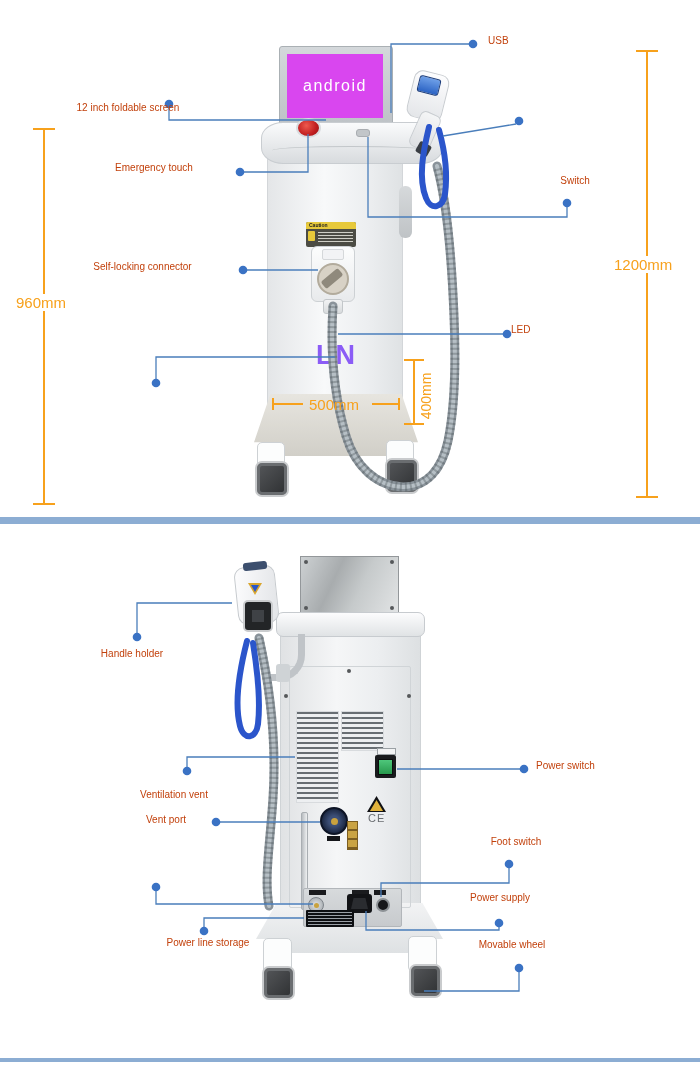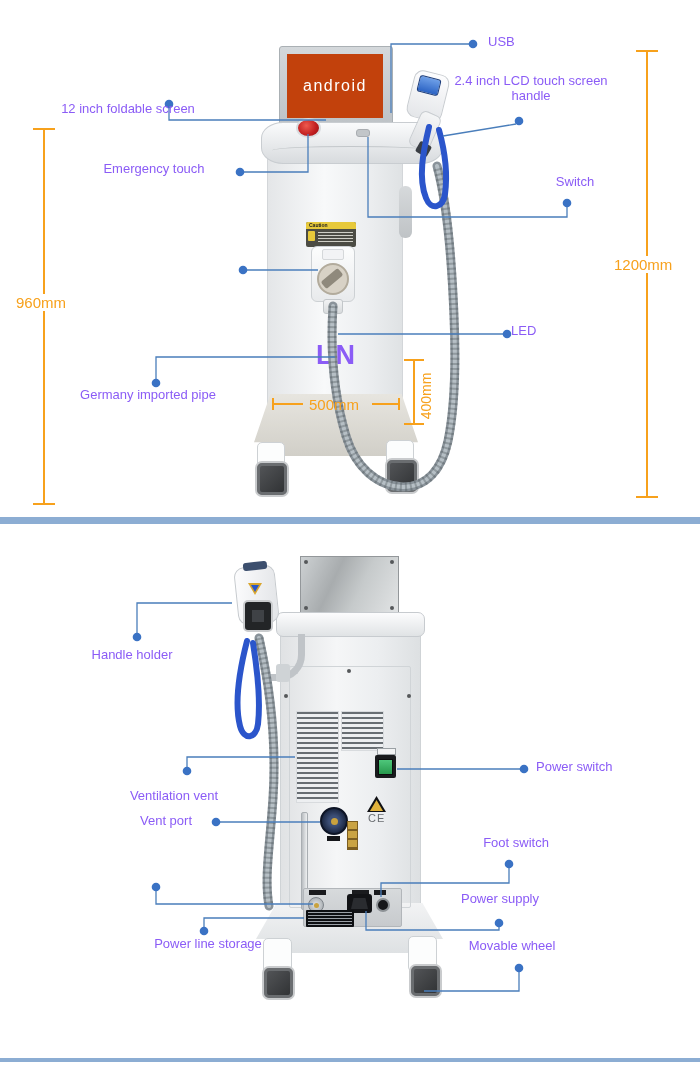--- a/index.html
+++ b/index.html
@@ -1,29 +1,29 @@
 <!DOCTYPE html>
 <html><head>
 <meta charset="utf-8">
 <style>
   html,body{margin:0;padding:0;background:#fff;}
   .page{position:relative;width:700px;height:1080px;background:#fff;overflow:hidden;
         font-family:"Liberation Sans",sans-serif;}
   .abs{position:absolute;}
   
-  .lbl{position:absolute;color:#8b5cf6;font-size:13px;line-height:1.12;text-align:center;z-index:10;}
+  .lbl{position:absolute;color:#c2410c;font-size:10px;line-height:1.12;text-align:center;z-index:10;}
   .meas{position:absolute;color:#f7a11c;font-size:15px;background:#fff;padding:0 2px;z-index:10;white-space:nowrap;}
   
   #overlay{position:absolute;left:0;top:0;z-index:5;}
   
   #divider{position:absolute;left:0;top:517px;width:700px;height:7px;z-index:8;}
   #bottom-divider{position:absolute;left:0;top:1058px;width:700px;height:4px;z-index:8;}
   
   #f-screen-frame{left:279px;top:46px;width:112px;height:80px;background:linear-gradient(#d4d8db,#bdc2c6);border:1px solid #aab0b4;border-radius:3px;z-index:1;}
-  #f-screen{left:287px;top:54px;width:96px;height:64px;background:#c2410c;z-index:2;display:flex;align-items:center;justify-content:center;color:#fff;font-size:16px;letter-spacing:1.5px;}
+  #f-screen{left:287px;top:54px;width:96px;height:64px;background:#d946ef;z-index:2;display:flex;align-items:center;justify-content:center;color:#fff;font-size:16px;letter-spacing:1.5px;}
   #f-deck{left:261px;top:122px;width:180px;height:40px;border-radius:22px/16px;background:linear-gradient(#fafbfc,#d8dbde);border:1px solid #c9cdd1;z-index:2;}
   #f-deck-seam{left:272px;top:146px;width:158px;height:8px;border-top:1px solid #c3c7ca;border-radius:50%;z-index:3;}
   #f-emergency-btn{left:296px;top:118px;width:21px;height:16px;border-radius:50%;background:radial-gradient(circle at 40% 35%,#ef5a4e,#c01d1f 60%,#8e1416);border:2px solid #d9dcdf;z-index:4;}
   #f-switch-btn{left:356px;top:129px;width:12px;height:6px;border-radius:3px;background:#c2c6c9;border:1px solid #a9adb1;z-index:4;}
   #f-body{left:267px;top:150px;width:134px;height:282px;border-radius:10px 10px 8px 8px;background:linear-gradient(90deg,#e4e6e8,#f8f9fa 42%,#eceef0 75%,#dfe2e4);border:1px solid #d3d6d9;border-top:none;z-index:1;}
   #f-side-hook{left:399px;top:186px;width:13px;height:52px;border-radius:6px;background:linear-gradient(#d6d9db,#bfc3c6);z-index:2;}
   #f-caution{left:306px;top:222px;width:50px;height:25px;background:#4c4c44;border-radius:2px;overflow:hidden;z-index:3;}
   #f-caution .cap{height:7px;background:#e7c93b;color:#1d1d1d;font-size:5px;font-weight:bold;line-height:7px;padding-left:3px;}
   #f-caution .row{display:flex;height:16px;}
   #f-caution .ic{width:7px;height:10px;background:#e7c93b;margin:2px;border-radius:1px;}
@@ -251,25 +251,24 @@
       <circle cx="156" cy="887" r="4.3"></circle>
       <circle cx="509" cy="864" r="4.3"></circle>
       <circle cx="499" cy="923" r="4.3"></circle>
       <circle cx="204" cy="931" r="4.3"></circle>
       <circle cx="519" cy="968" r="4.3"></circle>
     </g>
   </svg>
 
   <div class="lbl" style="left:28px;top:69px;width:200px;margin-top:33px;">12 inch foldable screen</div>
   <div class="lbl" style="left:488px;top:35px;width:50px;text-align:left;">USB</div>
-  <div class="lbl" style="left:447px;top:74px;width:168px;">2.4 inch LCD touch screen handle</div>
   <div class="lbl" style="left:76px;top:162px;width:156px;">Emergency touch</div>
   <div class="lbl" style="left:545px;top:175px;width:60px;">Switch</div>
+  <div class="lbl" style="left:50px;top:261px;width:185px;">Self-locking connector</div>
   <div class="lbl" style="left:511px;top:324px;width:44px;text-align:left;">LED</div>
-  <div class="lbl" style="left:50px;top:388px;width:196px;">Germany imported pipe</div>
 
   <div class="meas" style="left:14px;top:294px;">960mm</div>
   <div class="meas" style="left:612px;top:256px;">1200mm</div>
   <div class="meas" style="left:307px;top:396px;background:none;">500mm</div>
   <div class="meas" style="left:395px;top:388px;width:58px;text-align:center;background:none;font-size:14px;transform:rotate(-90deg);">400mm</div>
 
   <div id="divider" style="background:#8cadd3;"></div>
   <div id="bottom-divider" style="background:#8cadd3;"></div>
 
   <div class="lbl" style="left:68px;top:648px;width:128px;">Handle holder</div>

